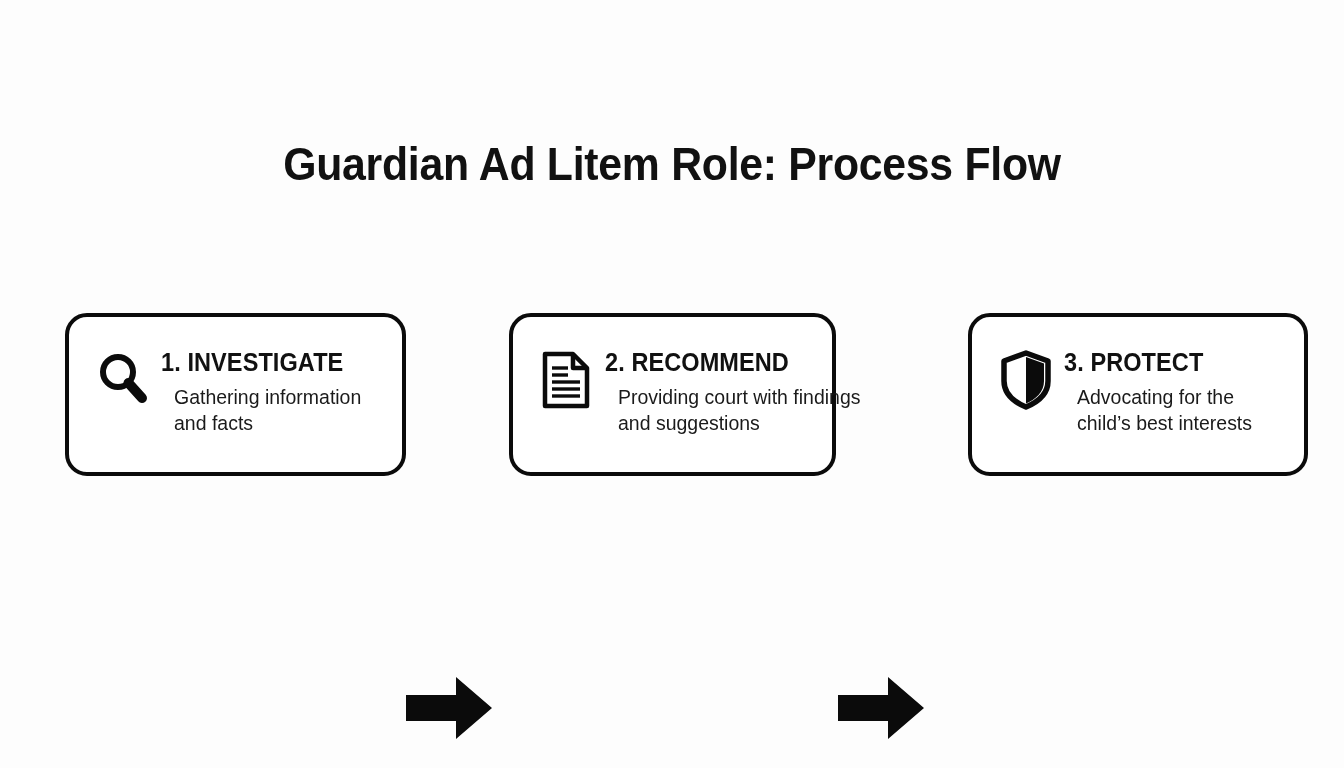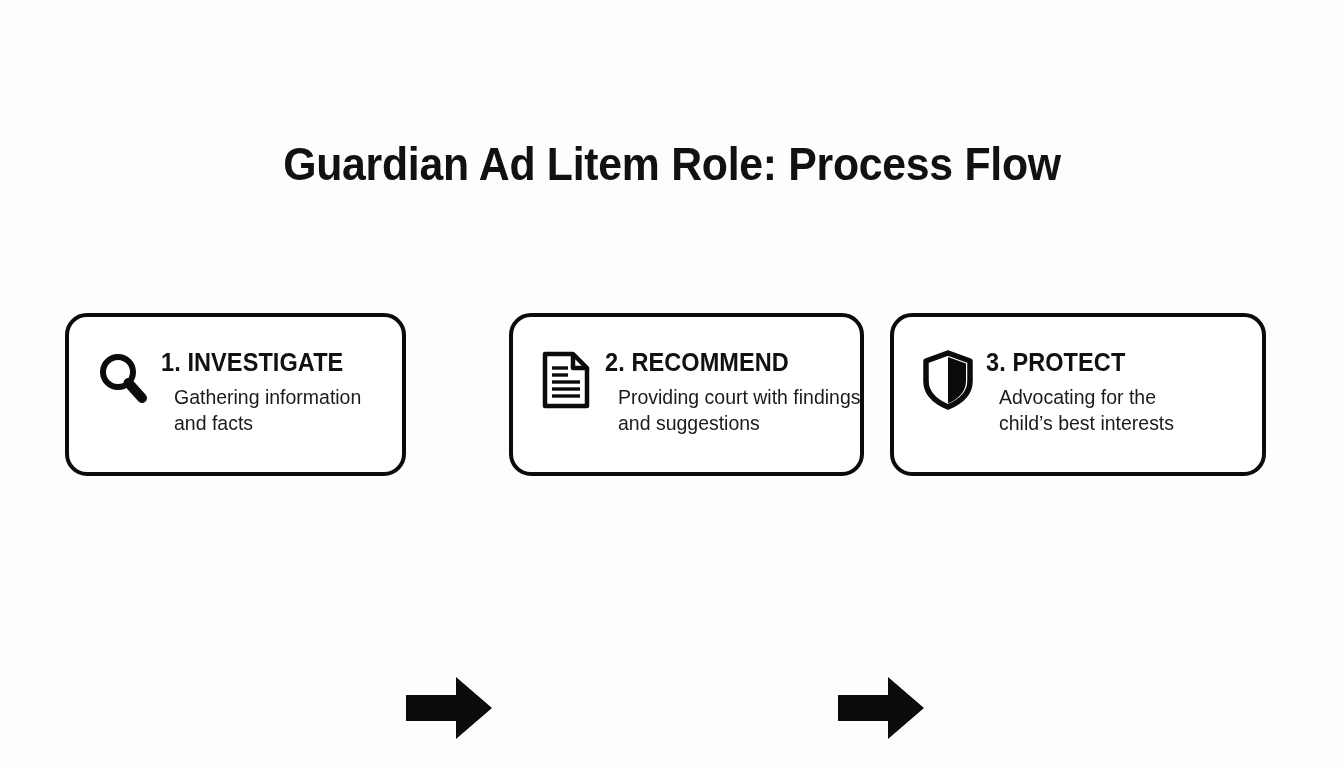--- a/index.html
+++ b/index.html
@@ -53,22 +53,22 @@
     height: 163px;
     box-sizing: border-box;
     border: 4px solid #0b0b0b;
     border-radius: 22px;
     background: #ffffff;
     display: flex;
     flex-direction: row;
     align-items: flex-start;
   }
   .step-1 { left: 65px;  width: 341px; }
-  .step-2 { left: 509px; width: 355px; }
-  .step-3 { left: 890px; width: 376px; }
+  .step-2 { left: 509px; width: 327px; }
+  .step-3 { left: 968px; width: 340px; }
 
   .step-icon {
     position: absolute;
     left: 26px;
     top: 33px;
     width: 56px;
     height: 60px;
   }
   .step-icon svg { display: block; }
 

